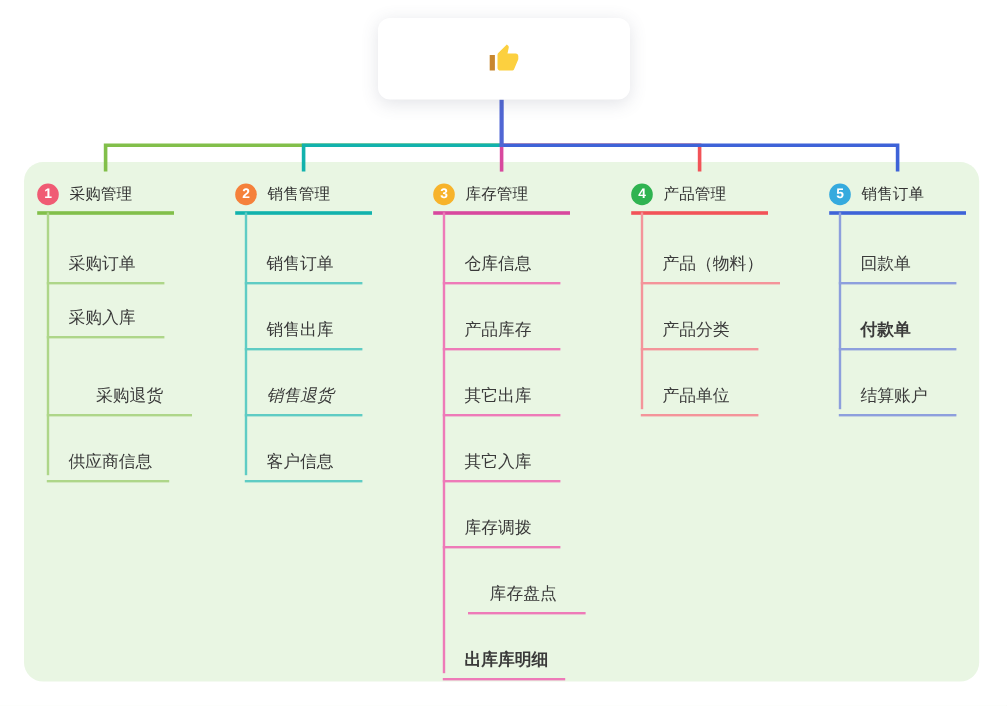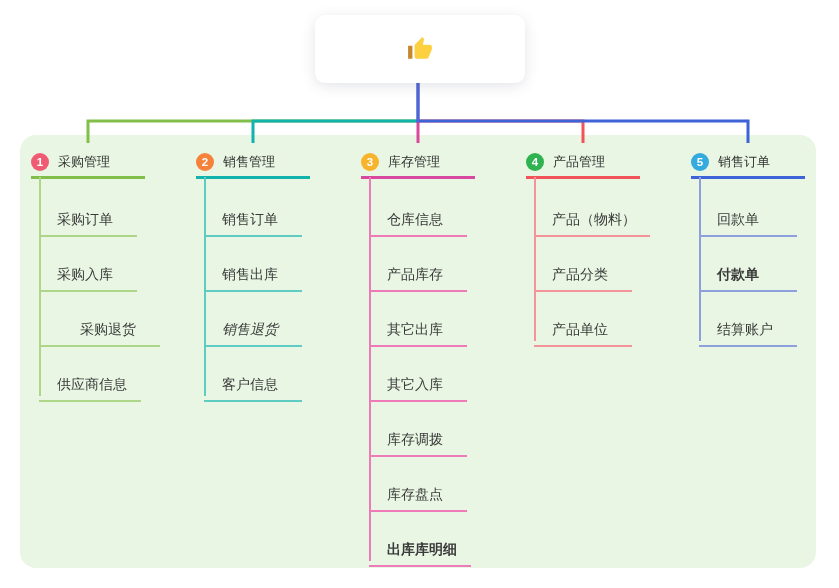--- a/index.html
+++ b/index.html
@@ -67,21 +67,21 @@
     </svg>
   </div>
 
   <div id="branches">
       <div class="branch-header" style="left: 31px; top: 147px; border-bottom-color: rgb(130, 191, 74);">
         <span class="badge" style="background: rgb(240, 91, 116);">1</span>
         <span class="branch-title">采购管理</span>
       </div>
       <div class="child-vline" style="left: 39px; top: 177px; height: 219px; background: rgb(174, 214, 137);"></div>
       <div class="child-node" style="left: 39px; top: 203px; border-bottom-color: rgb(174, 214, 137);">采购订单</div>
-      <div class="child-node" style="left: 39px; top: 258px; border-bottom-color: rgb(174, 214, 137);">采购入库</div>
+      <div class="child-node" style="left: 39px; top: 248px; border-bottom-color: rgb(174, 214, 137);">采购入库</div>
       <div class="child-node" style="left: 39px; top: 313px; border-bottom-color: rgb(174, 214, 137); padding-left: 41px;">采购退货</div>
       <div class="child-node" style="left: 39px; top: 368px; border-bottom-color: rgb(174, 214, 137);">供应商信息</div>
       <div class="branch-header" style="left: 196px; top: 147px; border-bottom-color: rgb(18, 178, 173);">
         <span class="badge" style="background: rgb(245, 129, 59);">2</span>
         <span class="branch-title">销售管理</span>
       </div>
       <div class="child-vline" style="left: 204px; top: 177px; height: 219px; background: rgb(95, 204, 196);"></div>
       <div class="child-node" style="left: 204px; top: 203px; border-bottom-color: rgb(95, 204, 196);">销售订单</div>
       <div class="child-node" style="left: 204px; top: 258px; border-bottom-color: rgb(95, 204, 196);">销售出库</div>
       <div class="child-node" style="left: 204px; top: 313px; border-bottom-color: rgb(95, 204, 196); font-style: italic;">销售退货</div>
@@ -89,21 +89,21 @@
       <div class="branch-header" style="left: 361px; top: 147px; border-bottom-color: rgb(216, 72, 158);">
         <span class="badge" style="background: rgb(247, 179, 43);">3</span>
         <span class="branch-title">库存管理</span>
       </div>
       <div class="child-vline" style="left: 369px; top: 177px; height: 384px; background: rgb(238, 122, 184);"></div>
       <div class="child-node" style="left: 369px; top: 203px; border-bottom-color: rgb(238, 122, 184);">仓库信息</div>
       <div class="child-node" style="left: 369px; top: 258px; border-bottom-color: rgb(238, 122, 184);">产品库存</div>
       <div class="child-node" style="left: 369px; top: 313px; border-bottom-color: rgb(238, 122, 184);">其它出库</div>
       <div class="child-node" style="left: 369px; top: 368px; border-bottom-color: rgb(238, 122, 184);">其它入库</div>
       <div class="child-node" style="left: 369px; top: 423px; border-bottom-color: rgb(238, 122, 184);">库存调拨</div>
-      <div class="child-node" style="left: 369px; top: 478px; border-bottom-color: rgb(238, 122, 184);">库存盘点</div>
+      <div class="child-node" style="left: 390px; top: 478px; border-bottom-color: rgb(238, 122, 184);">库存盘点</div>
       <div class="child-node" style="left: 369px; top: 533px; border-bottom-color: rgb(238, 122, 184); font-weight: bold;">出库库明细</div>
       <div class="branch-header" style="left: 526px; top: 147px; border-bottom-color: rgb(242, 83, 88);">
         <span class="badge" style="background: rgb(47, 179, 80);">4</span>
         <span class="branch-title">产品管理</span>
       </div>
       <div class="child-vline" style="left: 534px; top: 177px; height: 164px; background: rgb(244, 148, 154);"></div>
       <div class="child-node" style="left: 534px; top: 203px; border-bottom-color: rgb(244, 148, 154);">产品（物料）</div>
       <div class="child-node" style="left: 534px; top: 258px; border-bottom-color: rgb(244, 148, 154); text-align: right;">产品分类</div>
       <div class="child-node" style="left: 534px; top: 313px; border-bottom-color: rgb(244, 148, 154);">产品单位</div>
       <div class="branch-header" style="left: 691px; top: 147px; border-bottom-color: rgb(62, 99, 216);">

